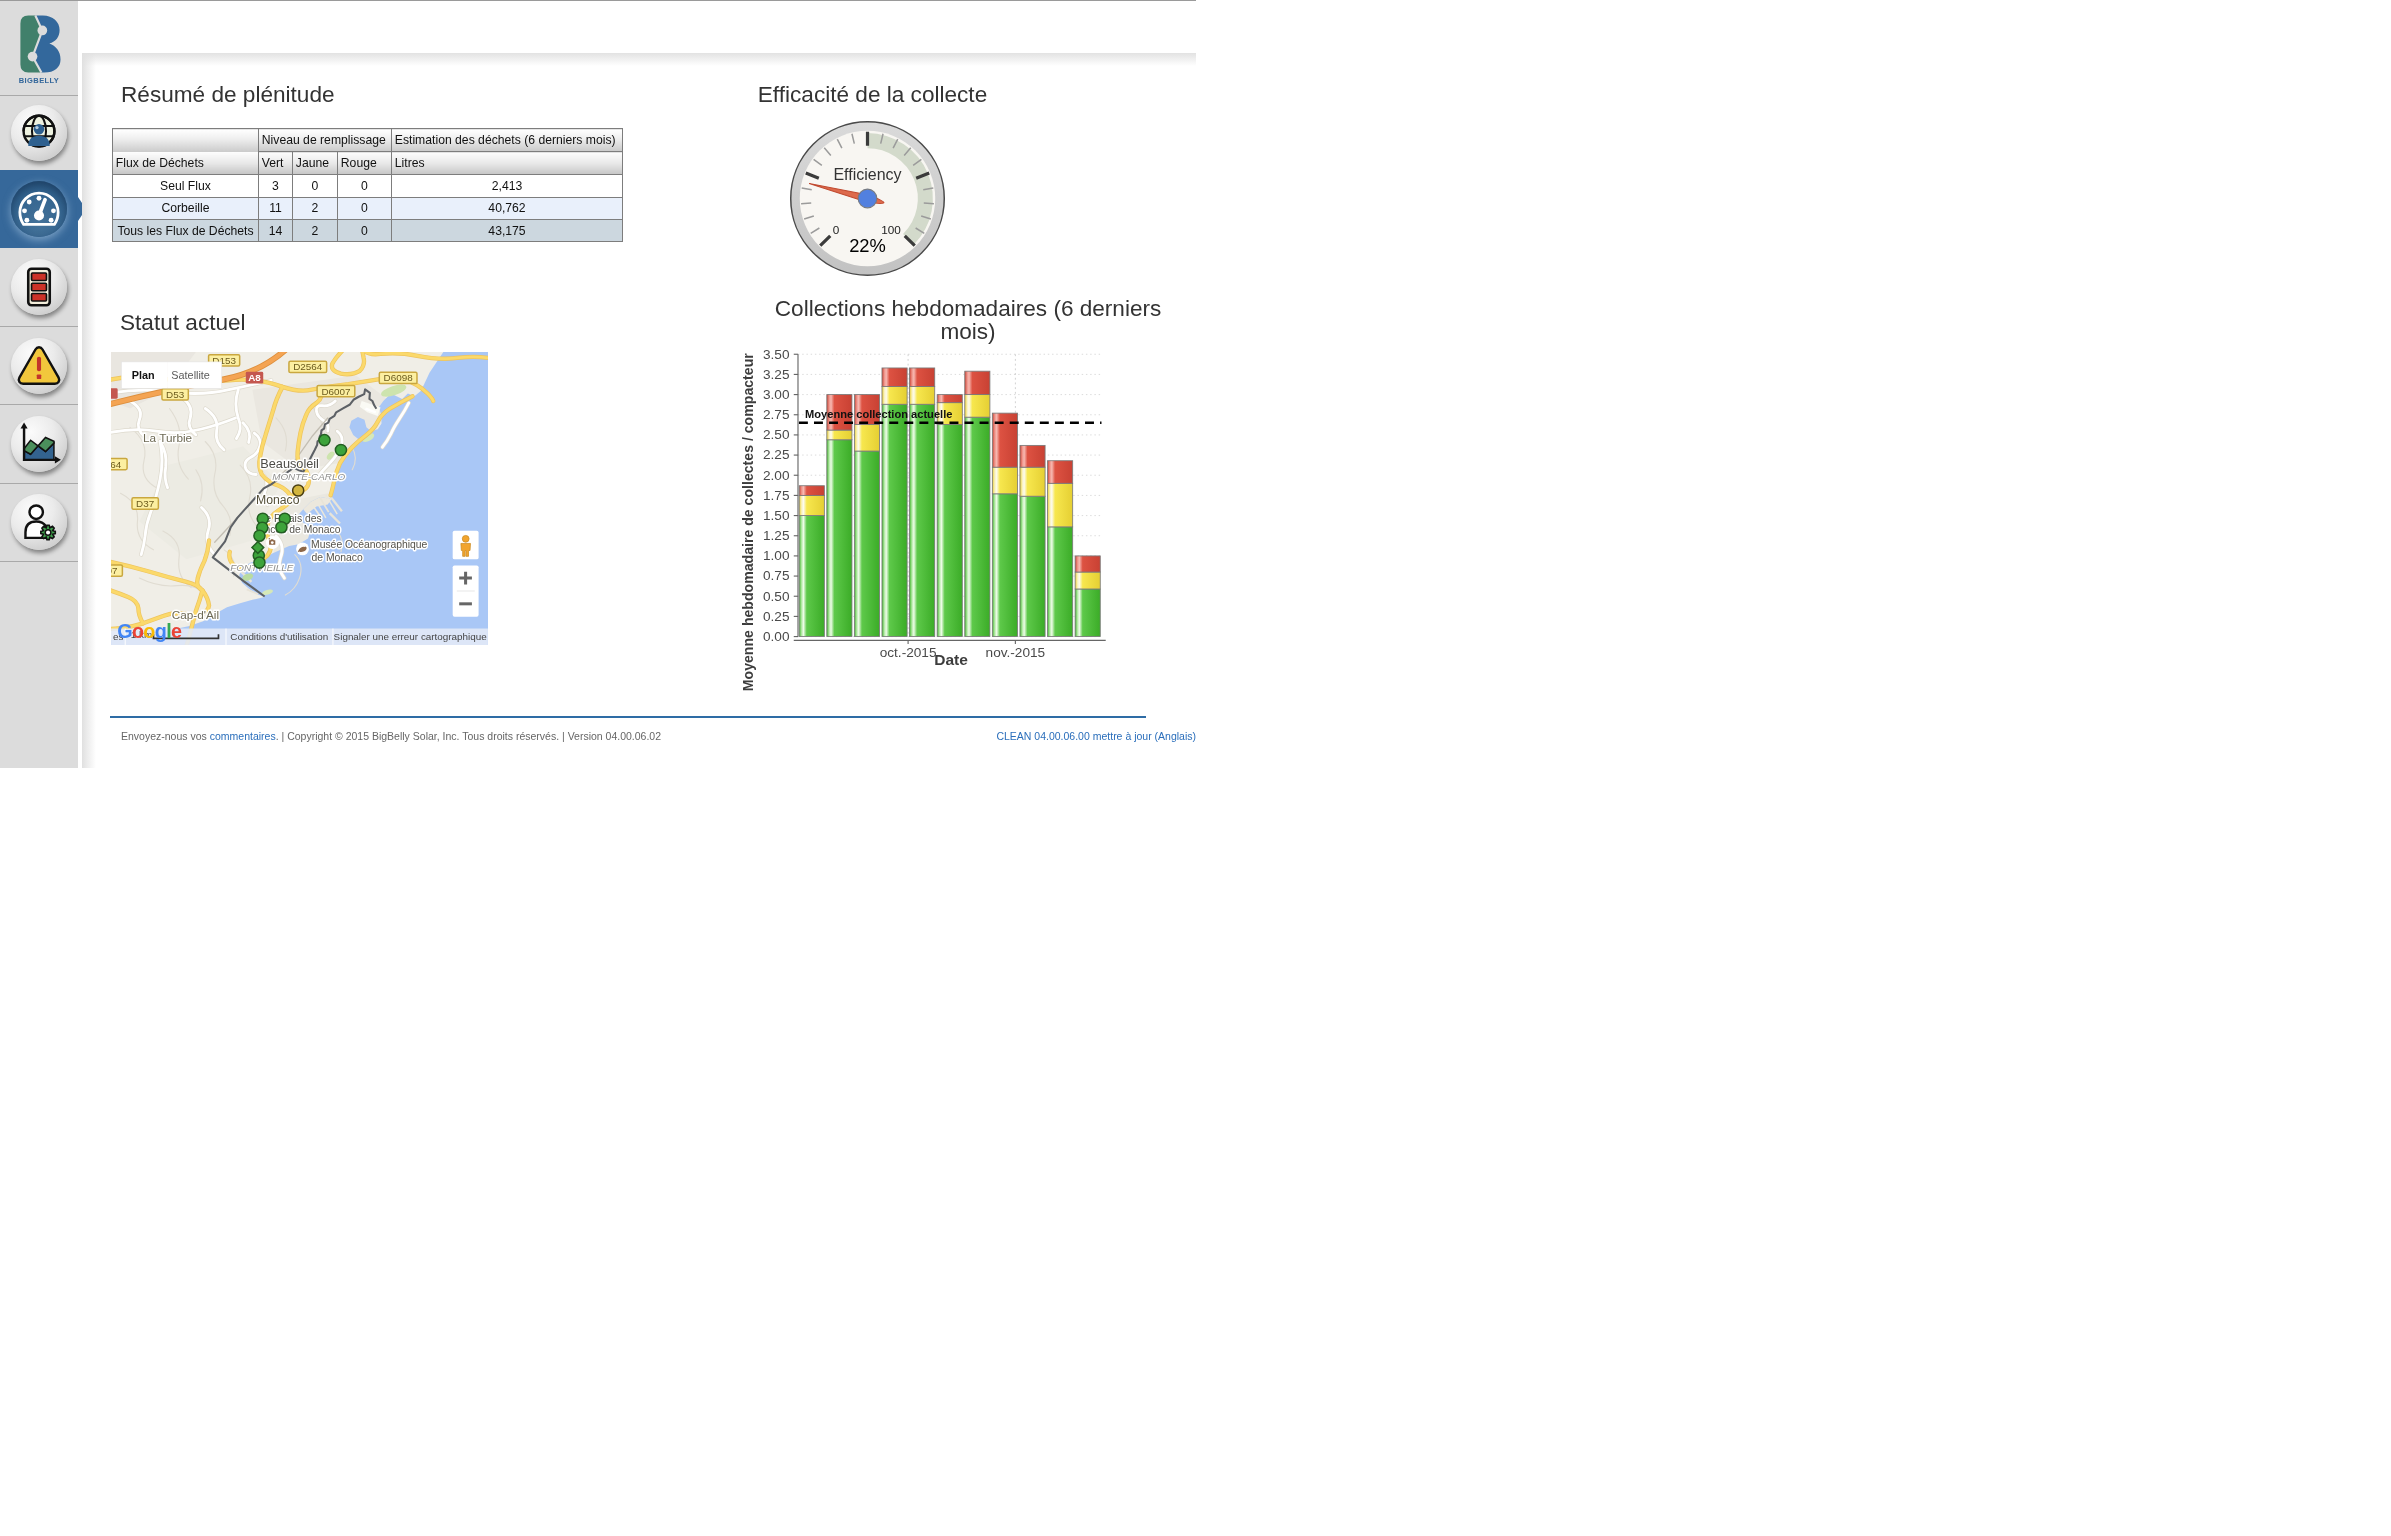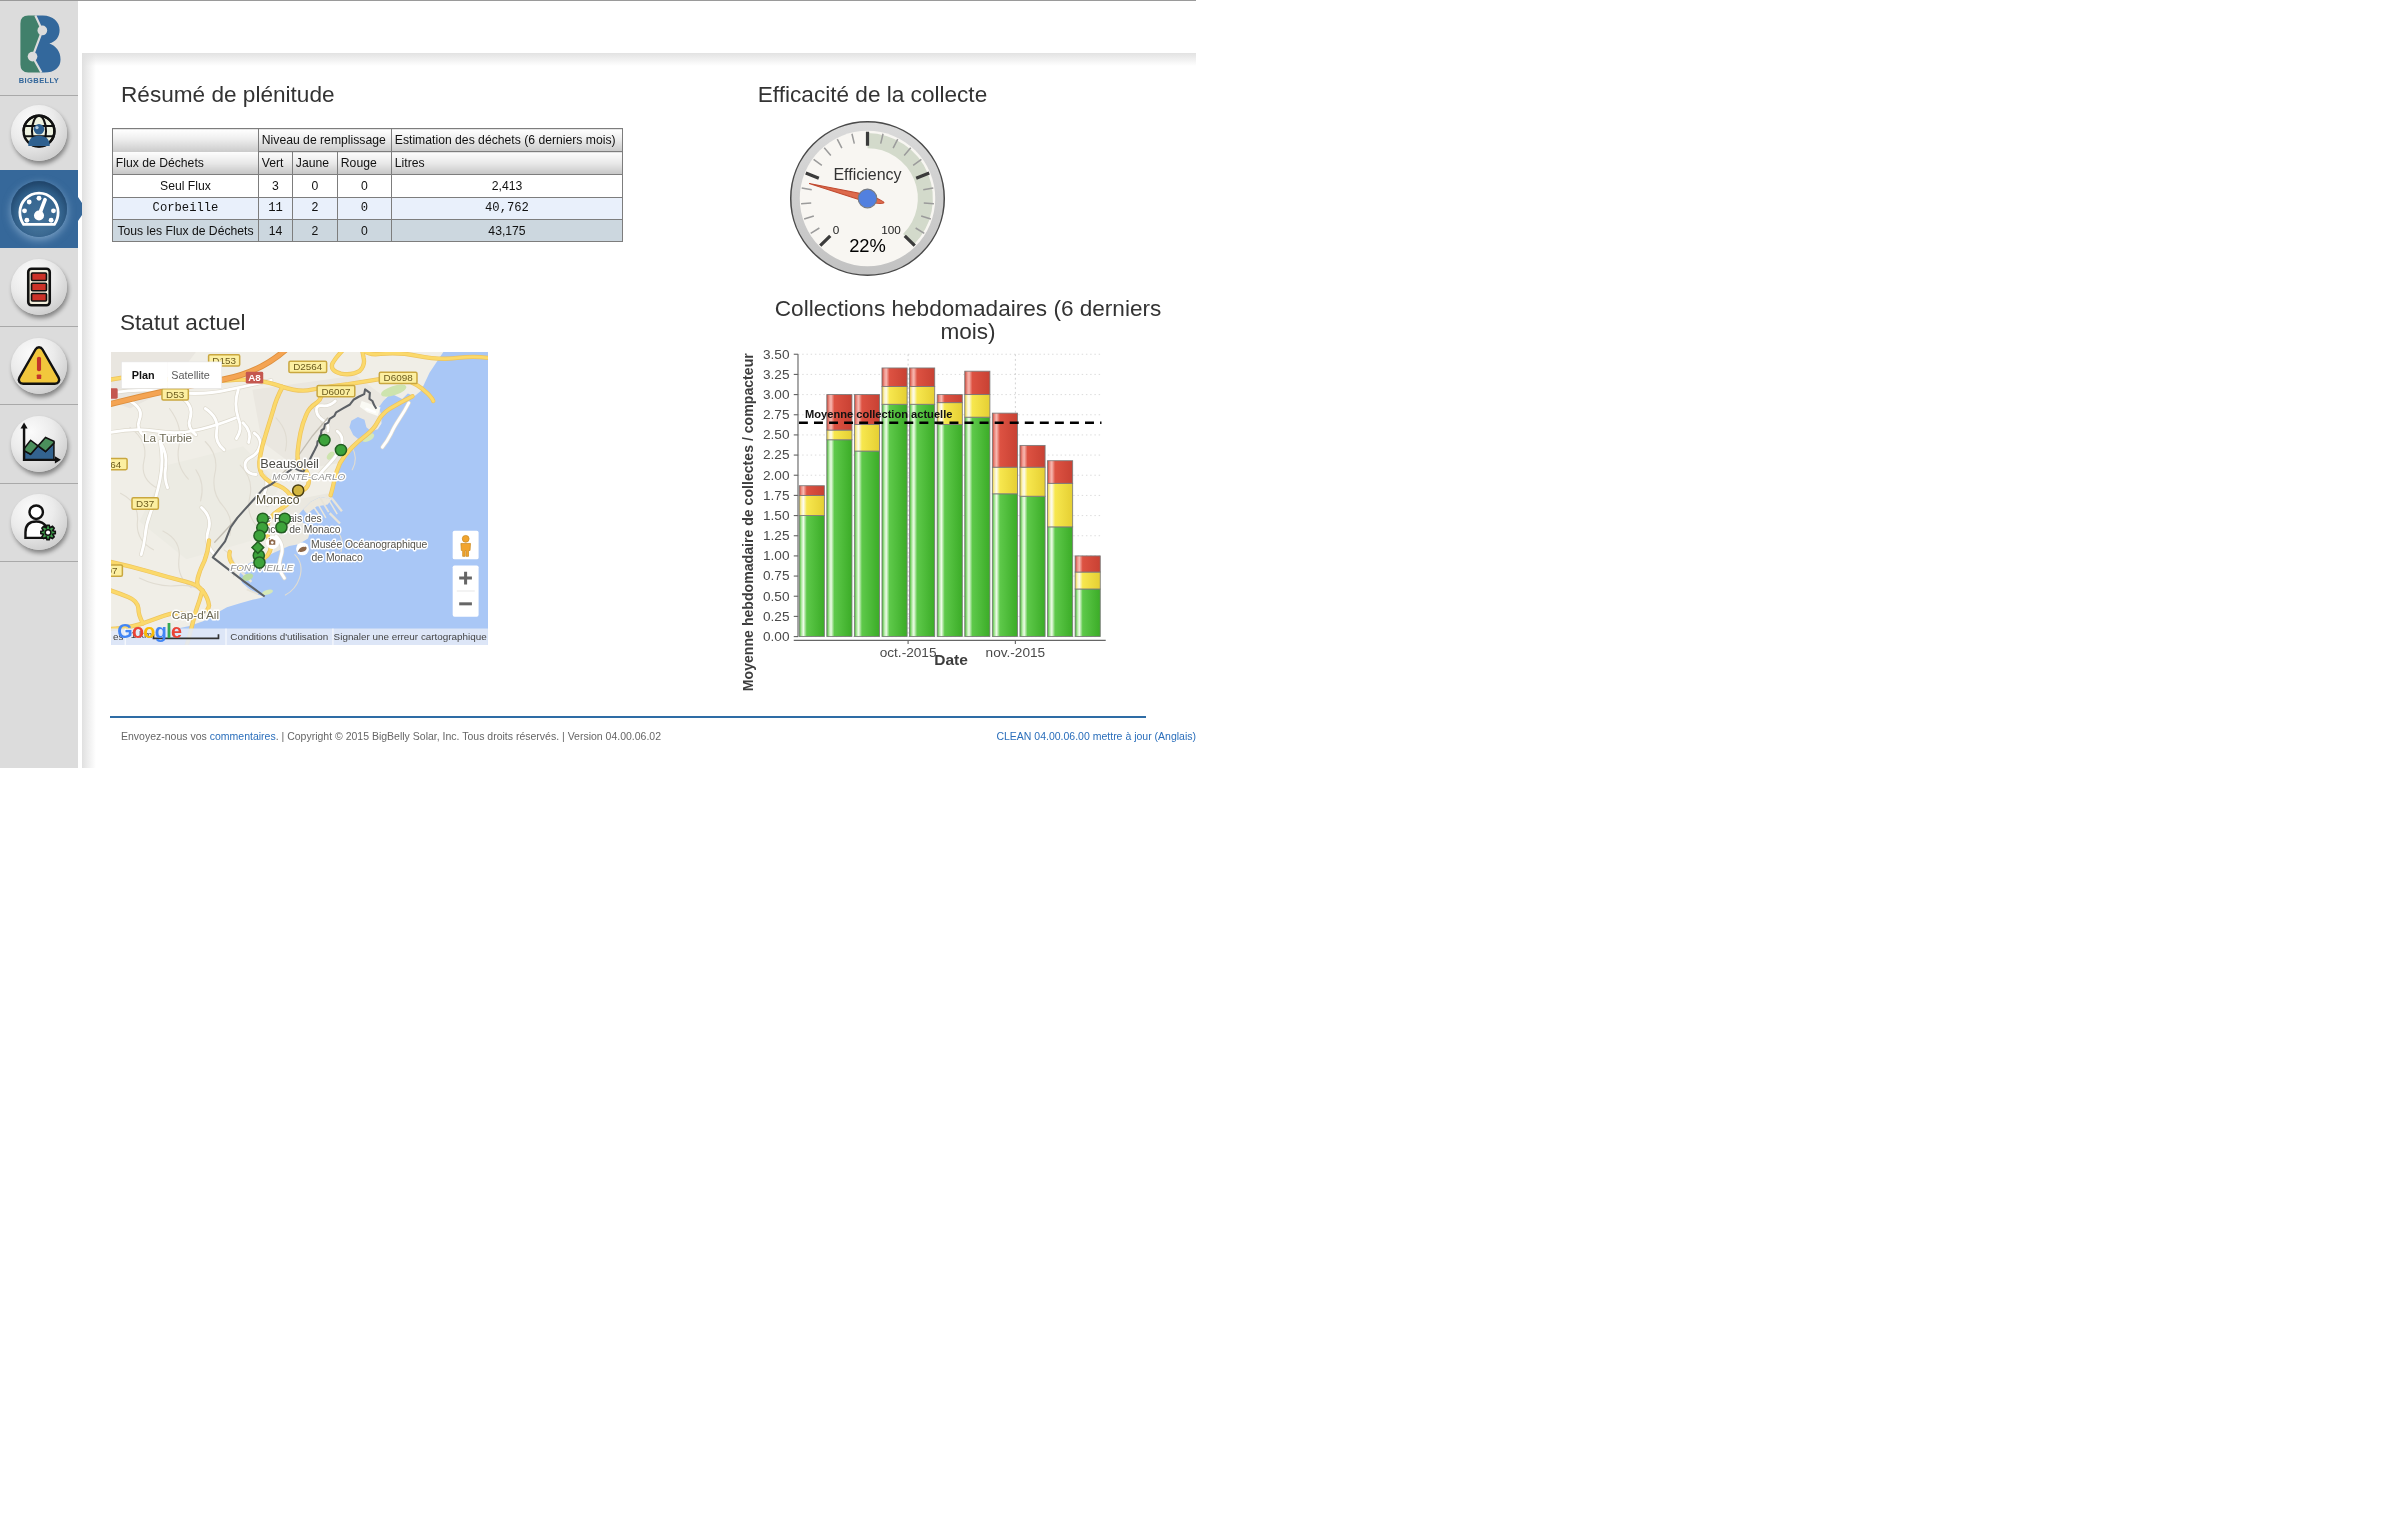--- a/index.html
+++ b/index.html
@@ -41,21 +41,21 @@
 #tbl td { border:0.9px solid #7d7d7d; padding:0 2.8px; text-align:center; }
 #tbl .hg { background:linear-gradient(to bottom,#ffffff 0%,#efefef 40%,#c9c9c9 100%); }
 #tbl .hg2 { background:linear-gradient(to bottom,#fdfdfd 0%,#e8e8e8 50%,#c6c6c6 100%); }
 .r-c1 { width:146px; text-align:center; }
 .r-c2 { width:34px; text-align:center; }
 .r-c3 { width:45px; text-align:center; }
 .r-c4 { width:54px; text-align:center; }
 .r-c5 { width:231px; text-align:center; }
 #tbl .lft { text-align:left; }
 .rowA { background:#ffffff;margin-left:25px; }
-.rowB { background:#e9f0fb;font-family:Liberation Mono, monospace; }
+.rowB { background:#e9f0fb; }
 .rowC { background:#ccd7df;padding-left:35px; }
 
 
 #footline { left:110px; top:716px; width:1036px; height:2.1px; background:#2e6ca5; }
 .ftxt { position:absolute; top:730px; font-size:10.5px; color:#666; }
 .flink { color:#2a6ebb; }
 </style>
 </head>
 <body>
 <div id="page">

